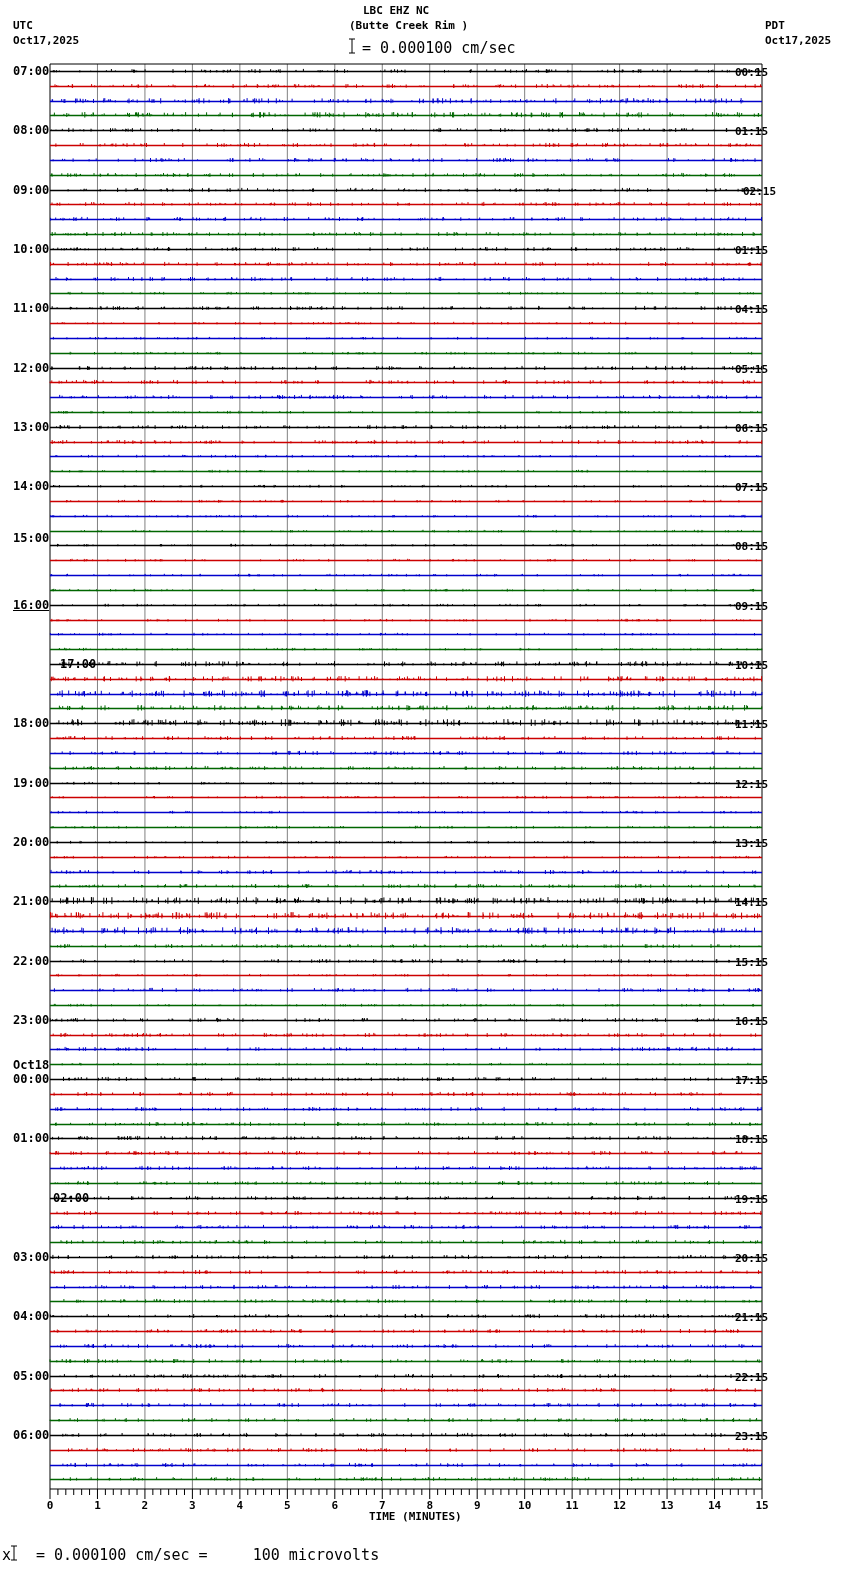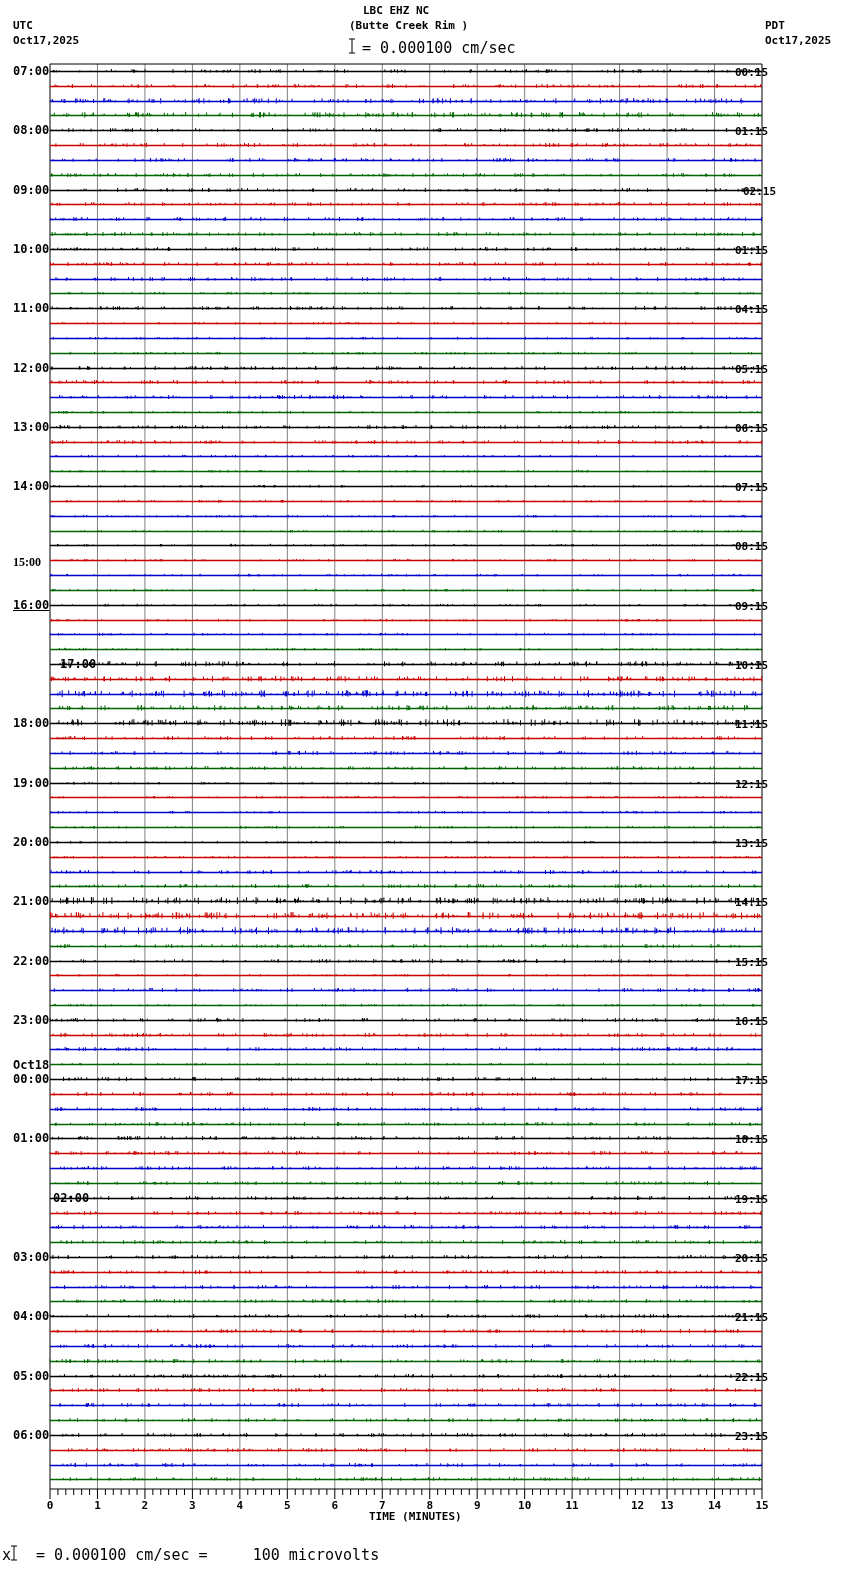--- a/index.html
+++ b/index.html
@@ -341,21 +341,21 @@
 
 <div id="left-labels">
     <div class="hour-left" style="top: 66px;">07:00</div>
     <div class="hour-left" style="top: 125.3px;">08:00</div>
     <div class="hour-left" style="top: 184.6px;">09:00</div>
     <div class="hour-left" style="top: 243.9px;">10:00</div>
     <div class="hour-left" style="top: 303.2px;">11:00</div>
     <div class="hour-left" style="top: 362.5px;">12:00</div>
     <div class="hour-left" style="top: 421.8px;">13:00</div>
     <div class="hour-left" style="top: 481.1px;">14:00</div>
-    <div class="hour-left" style="top: 557px; font-family: Liberation Serif, serif;">15:00</div>
+    <div class="hour-left" style="top: 533px;">15:00</div>
     <div class="hour-left" style="top: 599.7px; text-decoration: underline;">16:00</div>
     <div class="hour-left" style="top: 659px; margin-left: 47px;">17:00</div>
     <div class="hour-left" style="top: 718.3px;">18:00</div>
     <div class="hour-left" style="top: 777.6px;">19:00</div>
     <div class="hour-left" style="top: 836.9px;">20:00</div>
     <div class="hour-left" style="top: 896.2px;">21:00</div>
     <div class="hour-left" style="top: 955.5px;">22:00</div>
     <div class="hour-left" style="top: 1014.8px;">23:00</div>
     <div class="hour-left" style="top: 1074.1px;">00:00</div>
     <div class="hour-left" style="top: 1060.1px;">Oct18</div>
@@ -398,21 +398,21 @@
     <div class="xtick-label" style="left: 144.933px; top: 1500px;">2</div>
     <div class="xtick-label" style="left: 192.4px; top: 1500px;">3</div>
     <div class="xtick-label" style="left: 239.867px; top: 1500px;">4</div>
     <div class="xtick-label" style="left: 287.333px; top: 1500px;">5</div>
     <div class="xtick-label" style="left: 334.8px; top: 1500px;">6</div>
     <div class="xtick-label" style="left: 382.267px; top: 1500px;">7</div>
     <div class="xtick-label" style="left: 429.733px; top: 1500px;">8</div>
     <div class="xtick-label" style="left: 477.2px; top: 1500px;">9</div>
     <div class="xtick-label" style="left: 524.667px; top: 1500px;">10</div>
     <div class="xtick-label" style="left: 572.133px; top: 1500px;">11</div>
-    <div class="xtick-label" style="left: 619.6px; top: 1500px; margin-left: 18px;">12</div>
+    <div class="xtick-label" style="left: 619.6px; top: 1500px;">12</div>
     <div class="xtick-label" style="left: 667.067px; top: 1500px;">13</div>
     <div class="xtick-label" style="left: 714.533px; top: 1500px;">14</div>
     <div class="xtick-label" style="left: 762px; top: 1500px;">15</div>
   </div>
 
 <div class="lbl" style="left:369px; top:1510px;">TIME (MINUTES)</div>
 
 <div class="small" style="left:2px; top:1550px;">x</div>
 <svg style="position:absolute; left:10px; top:1545px;" width="8" height="16">
   <line x1="4" y1="1" x2="4" y2="15" stroke="#000" stroke-width="1"></line>

